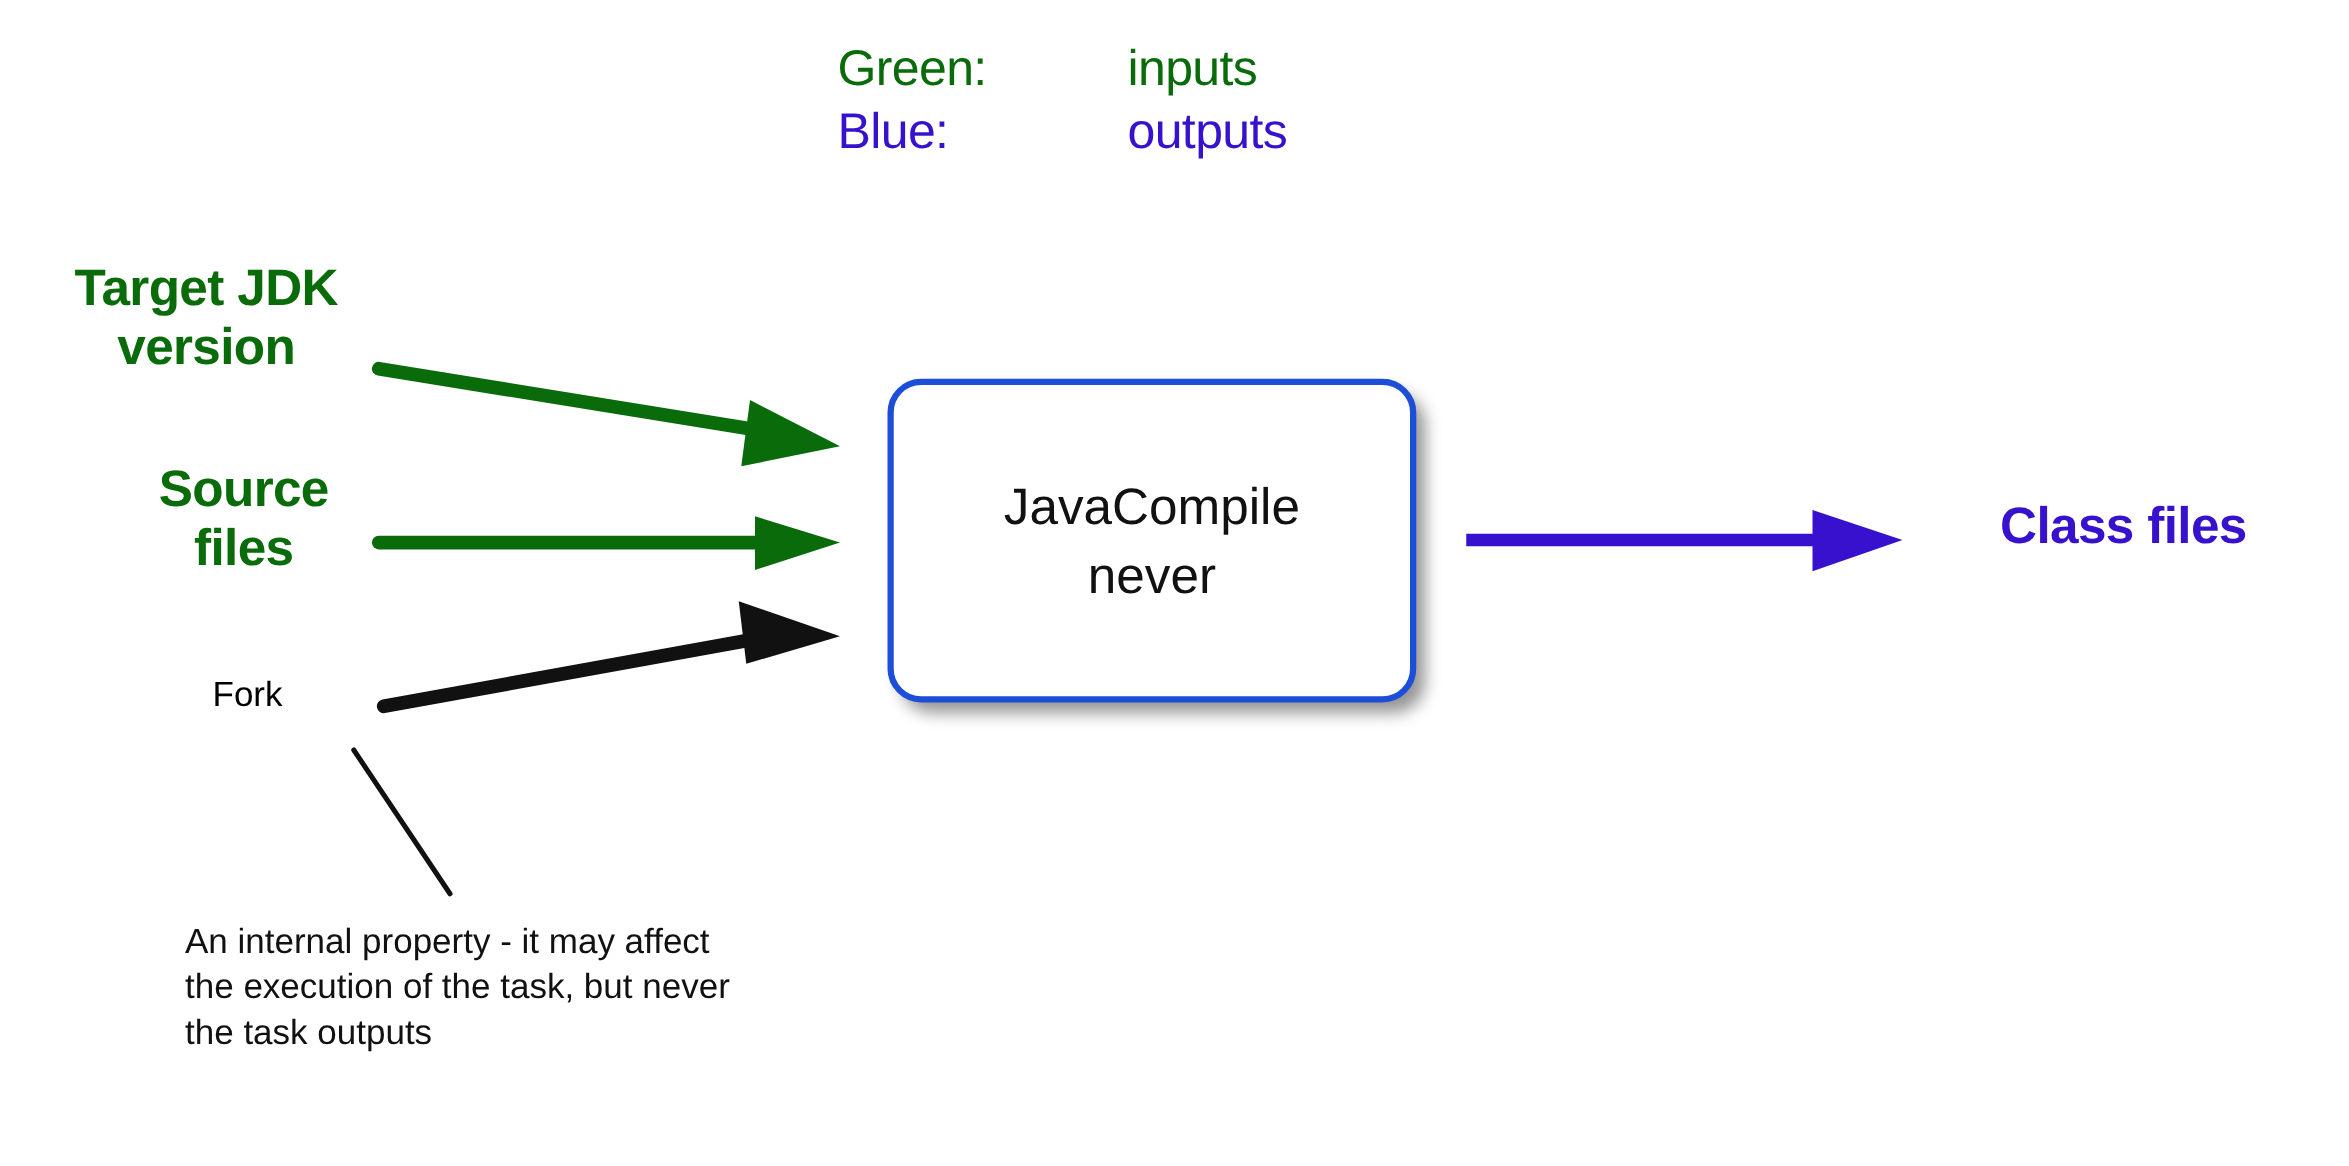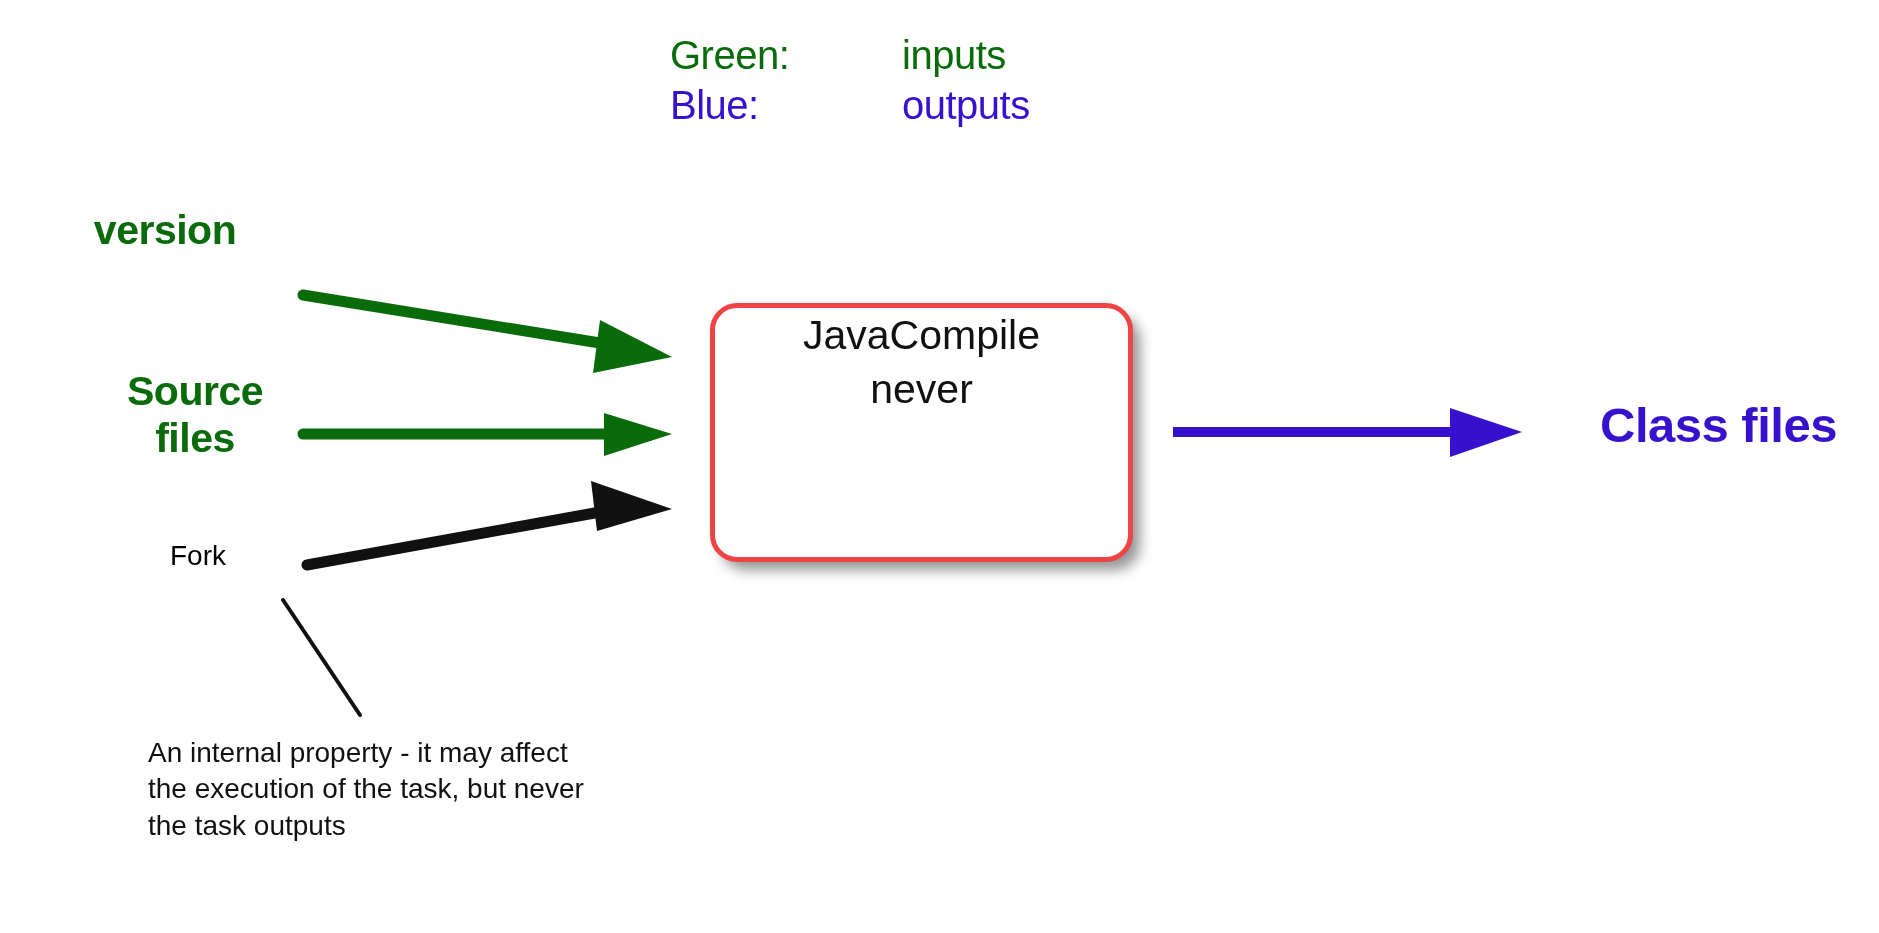--- a/index.html
+++ b/index.html
@@ -64,41 +64,41 @@
 
   
   #task-box {
     position: absolute;
     left: 710px;
     top: 303px;
     width: 423px;
     height: 259px;
     box-sizing: border-box;
     background: #ffffff;
-    border: 5px solid #ef4444;
+    border: 5px solid #1d4ed8;
     border-radius: 27px;
     box-shadow: 9px 10px 13px -2px rgba(0,0,0,0.42);
     display: flex;
-    align-items: flex-start;
+    align-items: center;
     justify-content: center;
   }
   #task-box-label {
     font-size: 41px;
     color: #111111;
     text-align: center;
     line-height: 1.32;
     font-weight: normal;
   }
 
   
   #label-class-files {
     position: absolute;
     left: 1600px;
     top: 397px;
-    font-size: 49px;
+    font-size: 41px;
     font-weight: bold;
     color: #3711cd;
     letter-spacing: -0.5px;
   }
 
   
   #caption {
     position: absolute;
     left: 148px;
     top: 735px;
@@ -145,20 +145,21 @@
     <div id="legend-green" class="legend-row">
       <span class="legend-key">Green:</span>
       <span>inputs</span>
     </div>
     <div id="legend-blue" class="legend-row">
       <span class="legend-key">Blue:</span>
       <span>outputs</span>
     </div>
 
     <div id="label-target-jdk" class="in-label">
+      <div>Target JDK</div>
       <div>version</div>
     </div>
 
     <div id="label-source-files" class="in-label">
       <div>Source</div>
       <div>files</div>
     </div>
 
     <div id="label-fork">Fork</div>
 

